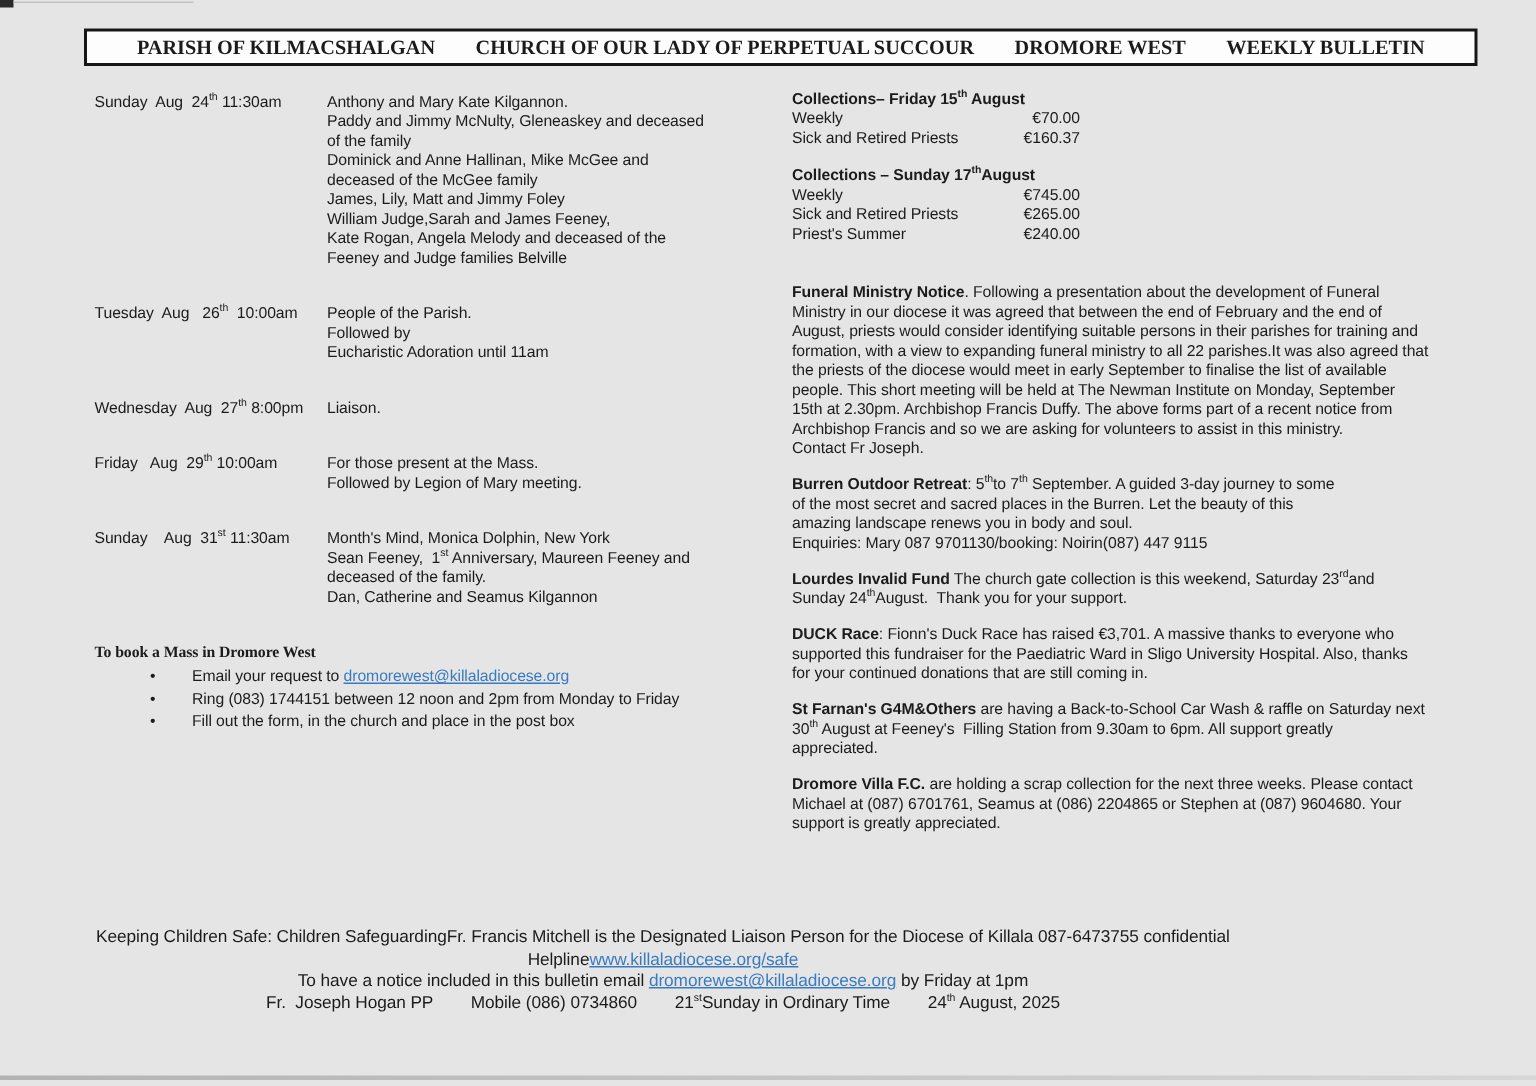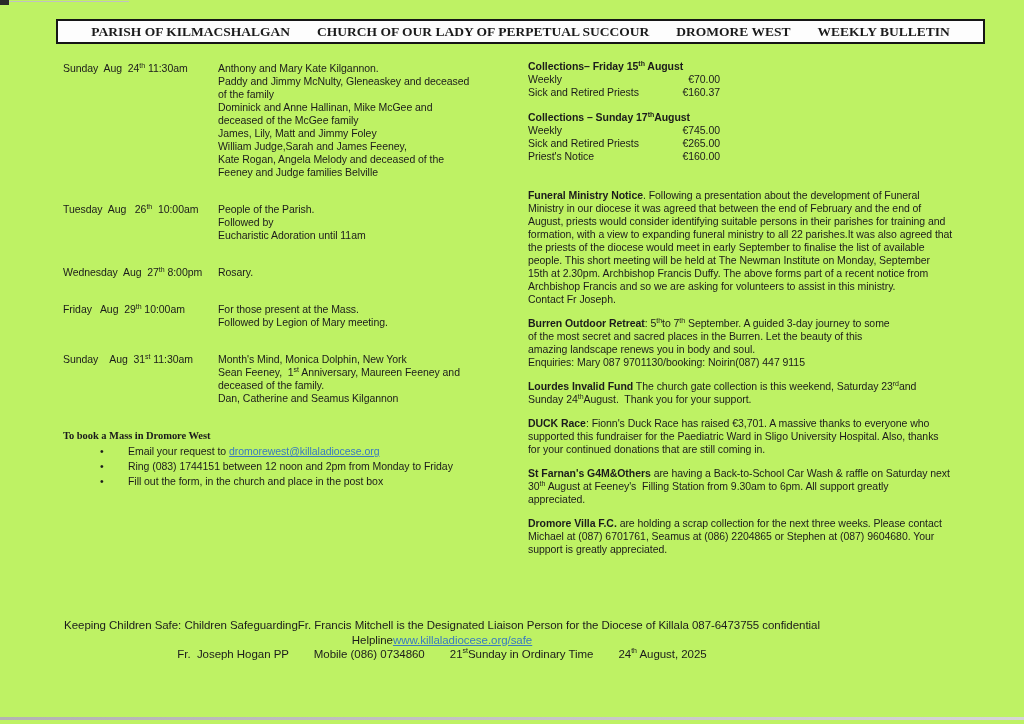--- a/index.html
+++ b/index.html
@@ -1,18 +1,18 @@
 <!DOCTYPE html>
 <html style="--link_blue: #3a7bbf; --ink: #1b1b1b;"><head>
 <meta charset="utf-8">
 <style>
   html,body { margin:0; padding:0; background:#ffffff; }
   .page {
     position:relative; width:1024px; height:724px;
-    background:#bef264; color:var(--ink,#1b1b1b);
+    background:#e5e5e5; color:var(--ink,#1b1b1b);
     font-family:"Liberation Sans", sans-serif;
     font-size:10.5px; line-height:13px; letter-spacing:-0.05px;
     overflow:hidden;
   }
   sup { font-size:7px; line-height:0; vertical-align:super; }
   strong { font-weight:bold; }
   .link { color:var(--link_blue,#3a7bbf); text-decoration:underline; cursor:pointer; }
 
   
   .header-box {
@@ -77,21 +77,21 @@
       <div class="mass-intention">Anthony and Mary Kate Kilgannon.<br>Paddy and Jimmy McNulty, Gleneaskey and deceased<br>of the family<br>Dominick and Anne Hallinan, Mike McGee and<br>deceased of the McGee family<br>James, Lily, Matt and Jimmy Foley<br>William Judge,Sarah and James Feeney,<br>Kate Rogan, Angela Melody and deceased of the<br>Feeney and Judge families Belville</div>
     </div>
 
     <div class="mass-entry">
       <div class="mass-when">Tuesday  Aug   26<sup>th</sup>  10:00am</div>
       <div class="mass-intention">People of the Parish.<br>Followed by<br>Eucharistic Adoration until 11am</div>
     </div>
 
     <div class="mass-entry">
       <div class="mass-when">Wednesday  Aug  27<sup>th</sup> 8:00pm</div>
-      <div class="mass-intention">Rosary.</div>
+      <div class="mass-intention">Liaison.</div>
     </div>
 
     <div class="mass-entry">
       <div class="mass-when">Friday   Aug  29<sup>th</sup> 10:00am</div>
       <div class="mass-intention">For those present at the Mass.<br>Followed by Legion of Mary meeting.</div>
     </div>
 
     <div class="mass-entry">
       <div class="mass-when">Sunday    Aug  31<sup>st</sup> 11:30am</div>
       <div class="mass-intention">Month's Mind, Monica Dolphin, New York<br>Sean Feeney,  1<sup>st</sup> Anniversary, Maureen Feeney and<br>deceased of the family.<br>Dan, Catherine and Seamus Kilgannon</div>
@@ -132,33 +132,34 @@
       <div class="col-heading">Collections – Sunday 17<sup>th</sup>August</div>
       <div class="col-row">
         <span class="col-label">Weekly</span>
         <span class="col-amount">€745.00</span>
       </div>
       <div class="col-row">
         <span class="col-label">Sick and Retired Priests</span>
         <span class="col-amount">€265.00</span>
       </div>
       <div class="col-row">
-        <span class="col-label">Priest's Notice</span>
-        <span class="col-amount">€160.00</span>
+        <span class="col-label">Priest's Summer</span>
+        <span class="col-amount">€240.00</span>
       </div>
     </div>
 
     <div class="notice"><strong>Funeral Ministry Notice</strong>. Following a presentation about the development of Funeral<br>Ministry in our diocese it was agreed that between the end of February and the end of<br>August, priests would consider identifying suitable persons in their parishes for training and<br>formation, with a view to expanding funeral ministry to all 22 parishes.It was also agreed that<br>the priests of the diocese would meet in early September to finalise the list of available<br>people. This short meeting will be held at The Newman Institute on Monday, September<br>15th at 2.30pm. Archbishop Francis Duffy. The above forms part of a recent notice from<br>Archbishop Francis and so we are asking for volunteers to assist in this ministry.<br>Contact Fr Joseph.</div>
     <div class="notice"><strong>Burren Outdoor Retreat</strong>: 5<sup>th</sup>to 7<sup>th</sup> September. A guided 3-day journey to some<br>of the most secret and sacred places in the Burren. Let the beauty of this<br>amazing landscape renews you in body and soul.<br>Enquiries: Mary 087 9701130/booking: Noirin(087) 447 9115</div>
     <div class="notice"><strong>Lourdes Invalid Fund</strong> The church gate collection is this weekend, Saturday 23<sup>rd</sup>and<br>Sunday 24<sup>th</sup>August.  Thank you for your support.</div>
     <div class="notice"><strong>DUCK Race</strong>: Fionn's Duck Race has raised €3,701. A massive thanks to everyone who<br>supported this fundraiser for the Paediatric Ward in Sligo University Hospital. Also, thanks<br>for your continued donations that are still coming in.</div>
     <div class="notice"><strong>St Farnan's G4M&amp;Others</strong> are having a Back-to-School Car Wash &amp; raffle on Saturday next<br>30<sup>th</sup> August at Feeney's  Filling Station from 9.30am to 6pm. All support greatly<br>appreciated.</div>
     <div class="notice"><strong>Dromore Villa F.C.</strong> are holding a scrap collection for the next three weeks. Please contact<br>Michael at (087) 6701761, Seamus at (086) 2204865 or Stephen at (087) 9604680. Your<br>support is greatly appreciated.</div>
   </div>
 
   <div class="footer">
     <div class="f-line">Keeping Children Safe: Children SafeguardingFr. Francis Mitchell is the Designated Liaison Person for the Diocese of Killala 087-6473755 confidential</div>
     <div class="f-line">Helpline<span class="link">www.killaladiocese.org/safe</span></div>
+    <div class="f-line">To have a notice included in this bulletin email <span class="link">dromorewest@killaladiocese.org</span> by Friday at 1pm</div>
     <div class="f-line">Fr.  Joseph Hogan PP        Mobile (086) 0734860        21<sup>st</sup>Sunday in Ordinary Time        24<sup>th</sup> August, 2025</div>
   </div>
 
   <div class="scan-bottom"></div>
 </div>
 
 </body></html>

